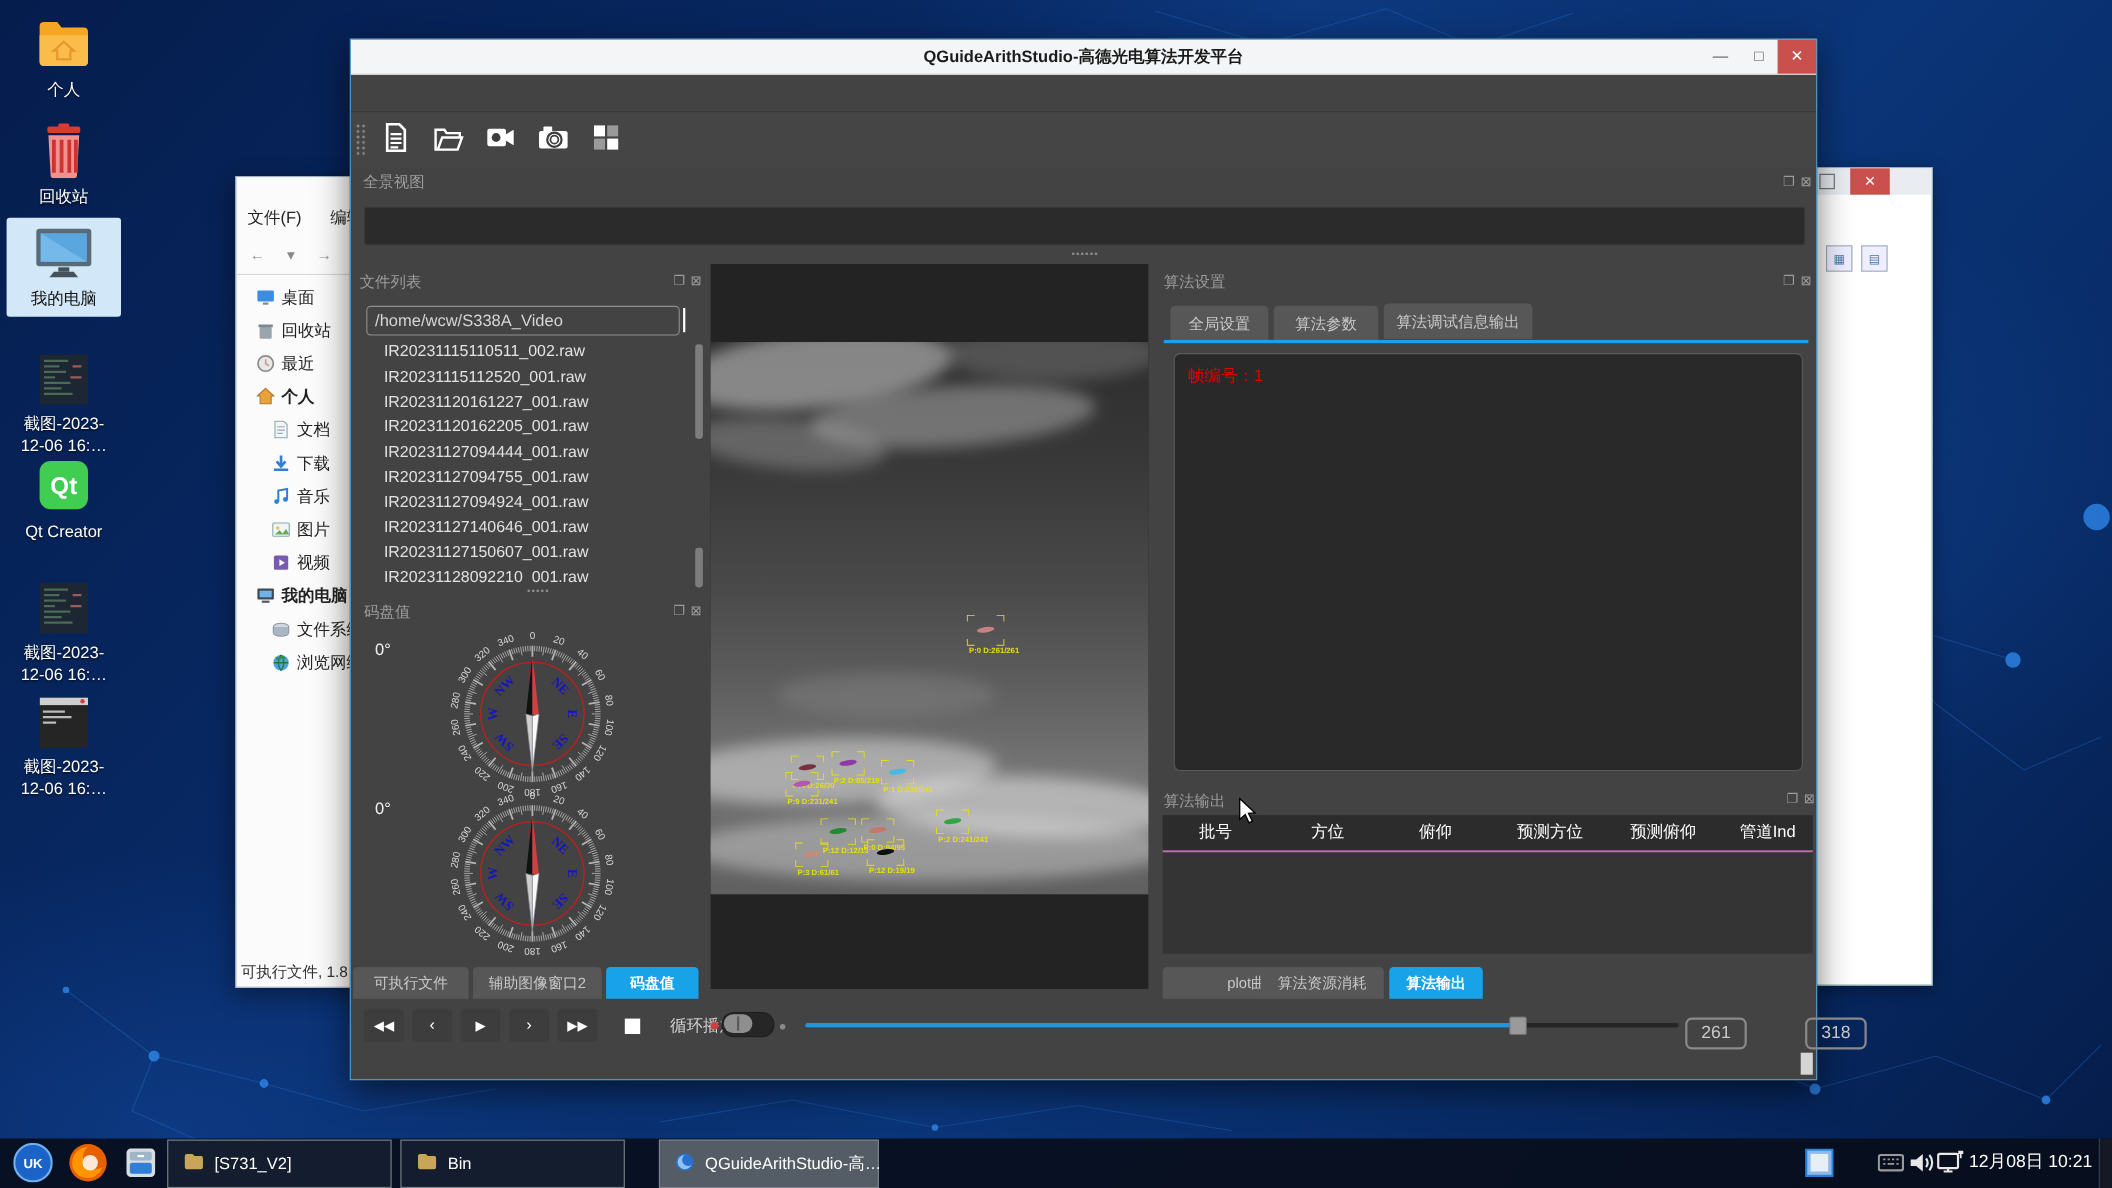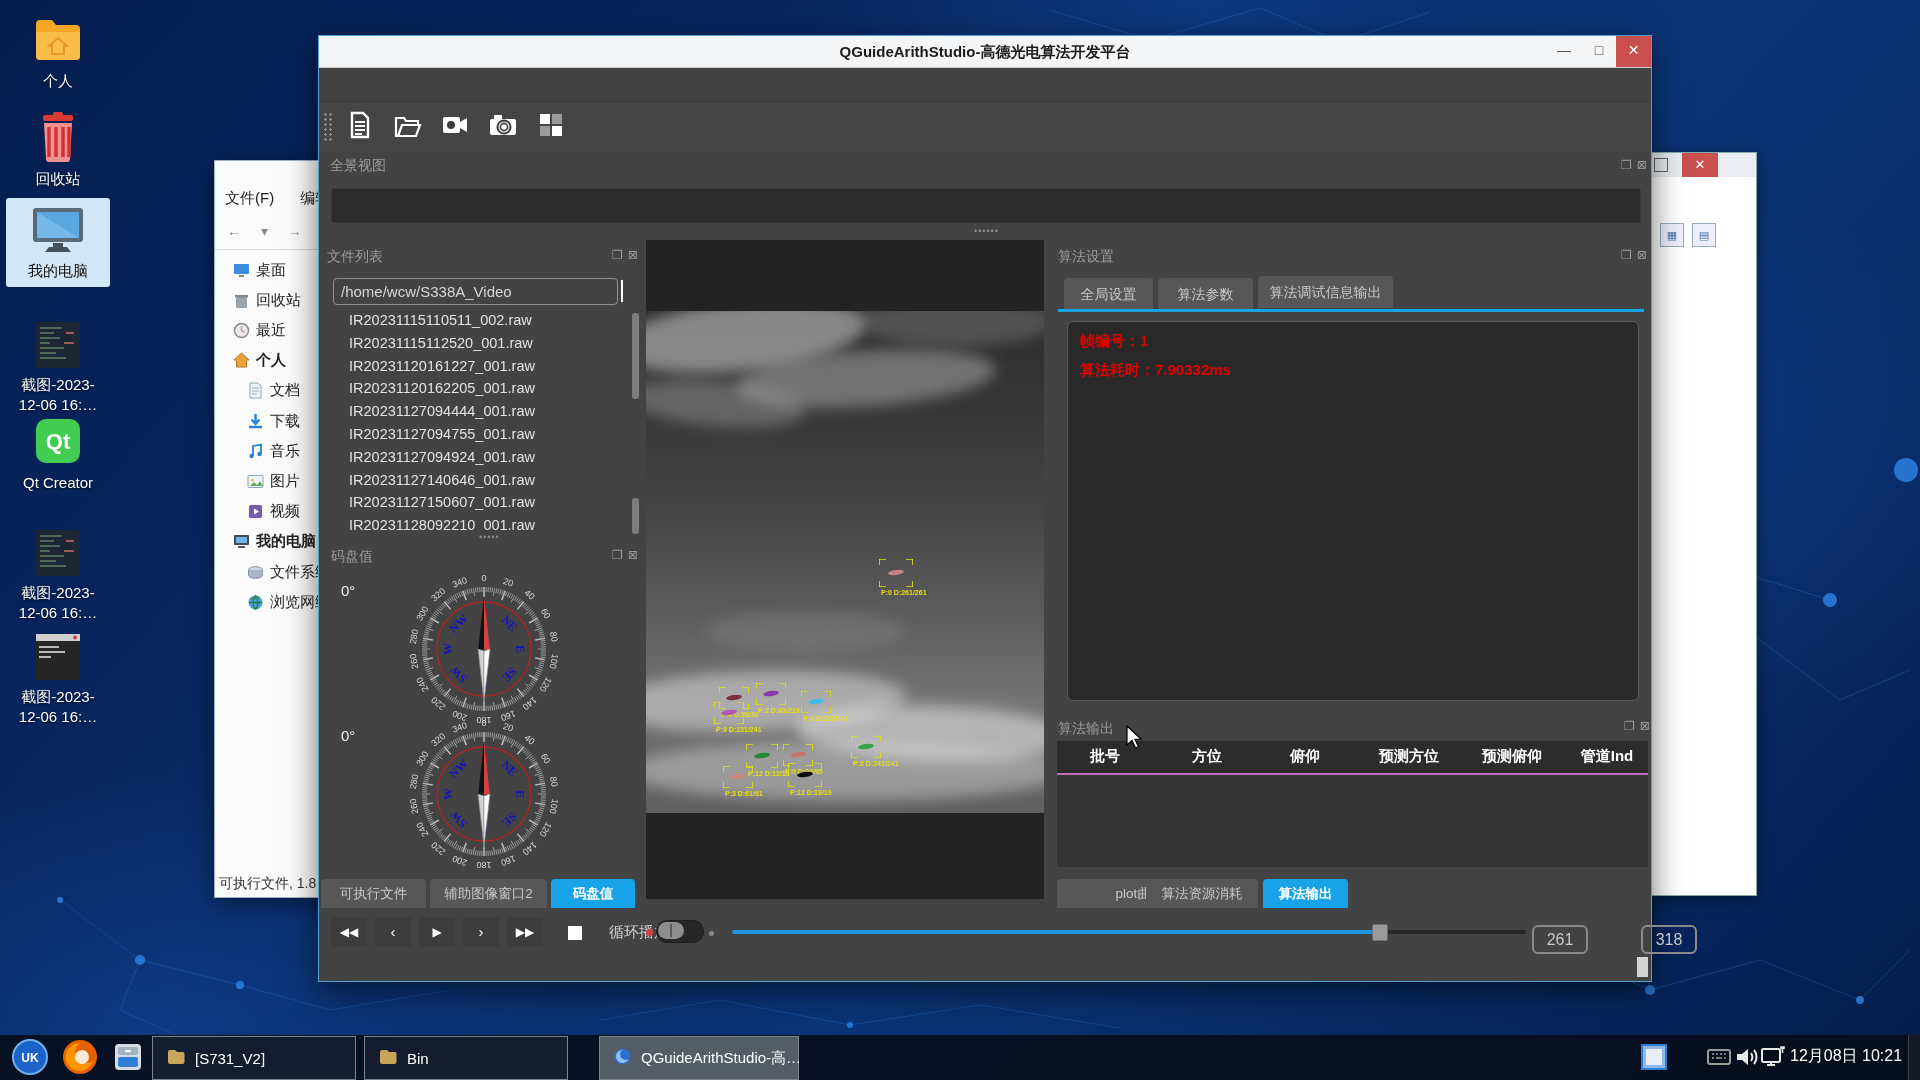--- a/index.html
+++ b/index.html
@@ -74,25 +74,25 @@
   
   #imgpanel{position:absolute;left:327px;top:204px;width:398px;height:659px;background:#232323;}
   #irimg{position:absolute;left:0;top:71px;width:398px;height:502px;overflow:hidden;
     background:linear-gradient(180deg,#2d2d2d 0%,#383838 22%,#4a4a4a 45%,#5e5e5e 62%,#757575 78%,#6a6a6a 90%,#5f5f5f 100%);}
   .cloud{position:absolute;border-radius:50%;filter:blur(7px);}
   .tgt{position:absolute;}
   .tgt .plane{position:absolute;border-radius:50%;}
   .tgt .tlab{position:absolute;color:#e6e00e;font-size:7px;font-weight:bold;white-space:nowrap;}
   
   #setcontent{position:absolute;left:748px;top:285px;width:570px;height:378px;background:#292929;border:1px solid #5a5a5a;border-radius:6px;}
-  .redline{color:#e10000;font-weight:bold;font-size:15px;margin:10px 0 0 12px;}
+  .redline{color:#e10000;font-weight:normal;font-size:15px;margin:10px 0 0 12px;}
   #settabline{position:absolute;left:739px;top:273px;width:586px;height:3px;background:#18a3e8;}
   
   #outhead{position:absolute;left:738px;top:705px;width:591px;height:32px;background:#2c2c2c;border-bottom:2px solid #c06ab8;}
-  #outhead span{position:absolute;top:6px;color:#fff;font-weight:bold;font-size:15px;transform:translateX(-50%);white-space:nowrap;}
+  #outhead span{position:absolute;top:6px;color:#fff;font-weight:normal;font-size:15px;transform:translateX(-50%);white-space:nowrap;}
   #outbody{position:absolute;left:738px;top:739px;width:591px;height:92px;background:#343434;}
   
   .pbtn{position:absolute;top:881px;width:36px;height:30px;background:#3d3d3d;border-radius:3px;
         color:#fff;text-align:center;line-height:30px;font-size:12px;}
   #loop-label{position:absolute;left:230px;top:887px;color:#d2d2d2;font-size:15px;}
   #reddot{position:absolute;left:327px;top:893px;width:7px;height:7px;border-radius:50%;background:#d04040;}
   #toggle{position:absolute;left:337px;top:884px;width:46px;height:21px;background:#262626;border-radius:11px;border:1px solid #1d1d1d;}
   #toggle .knob{position:absolute;left:1px;top:1px;width:26px;height:17px;background:#8e8e8e;border-radius:9px;}
   #toggle .knob:after{content:"";position:absolute;left:12px;top:2px;width:2px;height:13px;background:#5a5a5a;}
   #graydot{position:absolute;left:390px;top:895px;width:5px;height:5px;border-radius:50%;background:#8a8a8a;}
@@ -901,21 +901,20 @@
   <div class="abs panelbtns" style="left:1302px;top:212px"><span>❐</span><span>⊠</span></div>
   <div id="settings-tabs" class="tabbar">
       <div class="tab" style="left: 745px; top: 242px; width: 89px; height: 32px; line-height: 32px; font-size: 14px;">全局设置</div>
       <div class="tab" style="left: 839px; top: 242px; width: 95px; height: 32px; line-height: 32px; font-size: 14px;">算法参数</div>
       <div class="tab" style="left: 939px; top: 240px; width: 135px; height: 32px; line-height: 32px; font-size: 14px;">算法调试信息输出</div>
     </div>
   <div id="settabline"></div>
   <div id="setcontent">
       <div id="debug-lines">
         <div class="redline">帧编号：1</div>
-        <div class="redline">算法耗时：7.90332ms</div>
       </div>
     </div>
 
   <div class="abs paneltitle" style="left:739px;top:684px">算法输出</div>
   <div class="abs panelbtns" style="left:1305px;top:683px"><span>❐</span><span>⊠</span></div>
   <div id="outhead">
       <span style="left: 48px;">批号</span>
       <span style="left: 150px;">方位</span>
       <span style="left: 248px;">俯仰</span>
       <span style="left: 352px;">预测方位</span>

